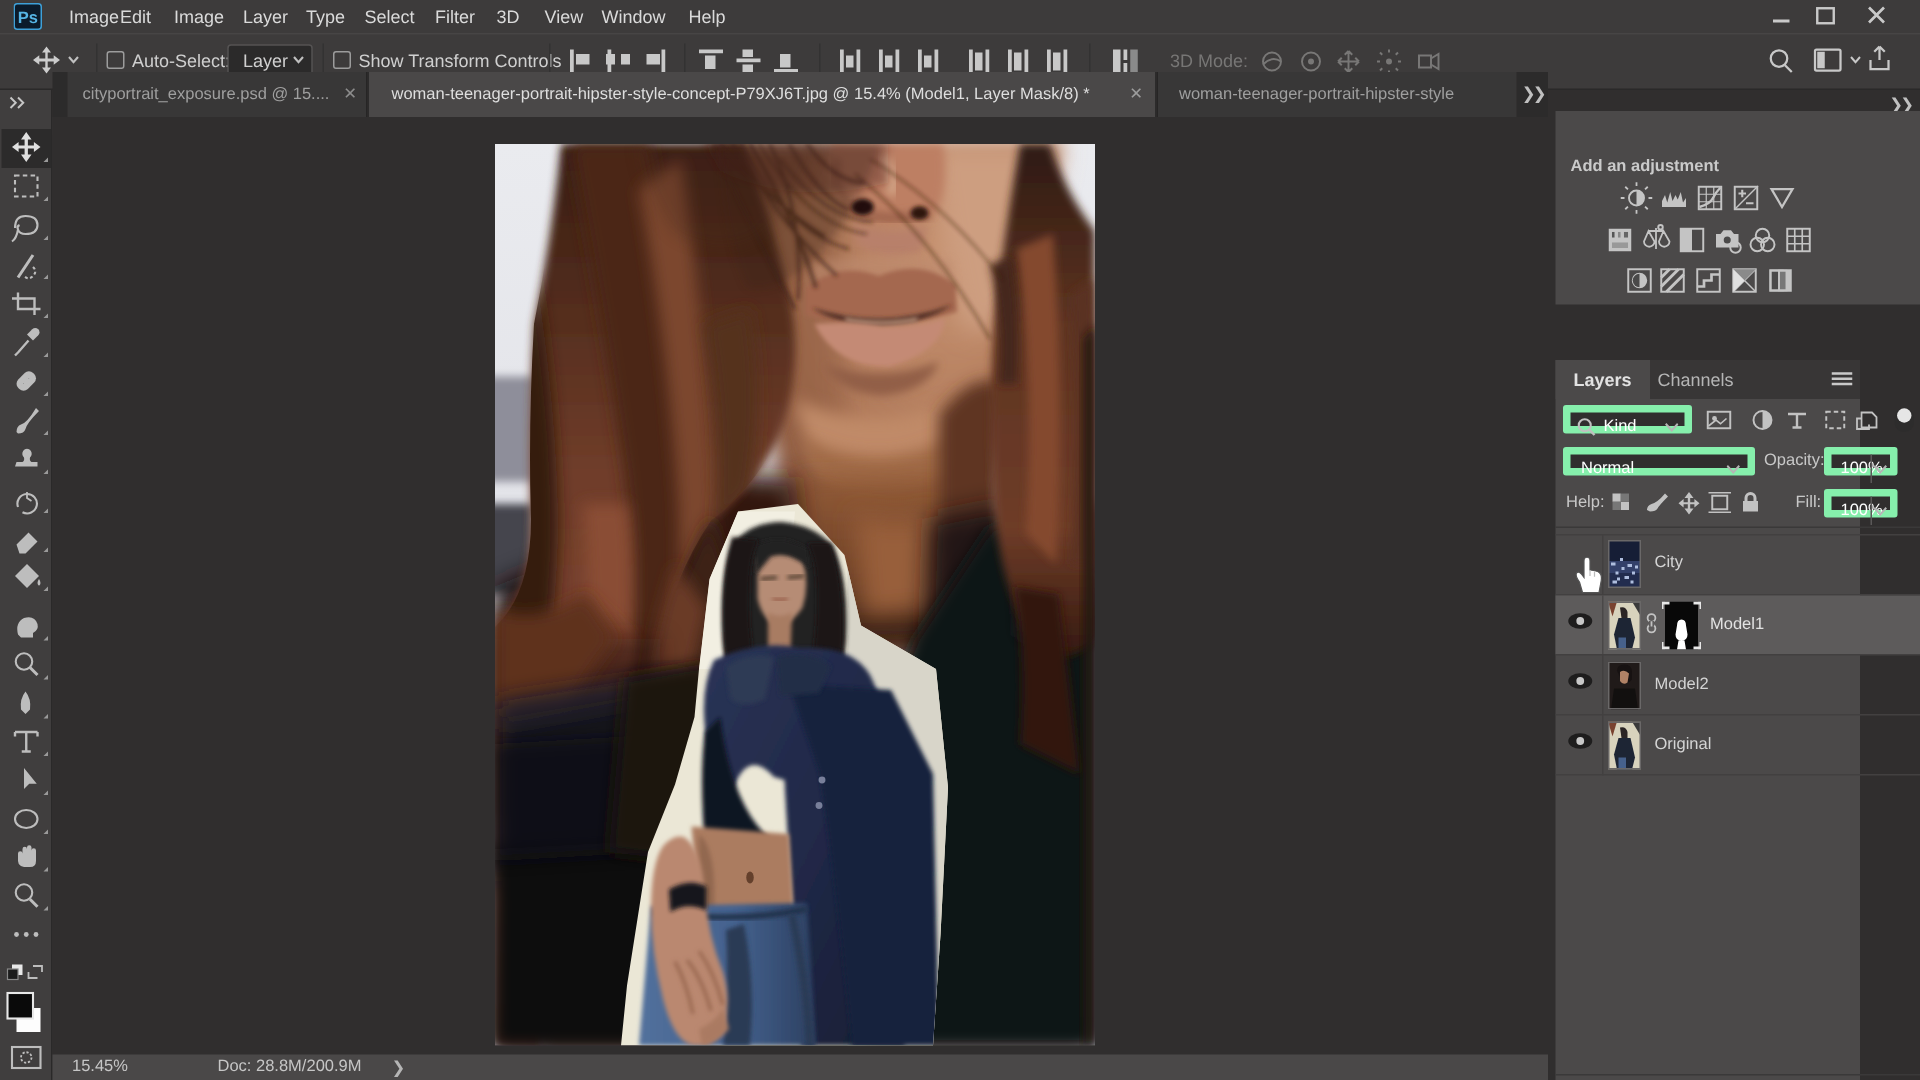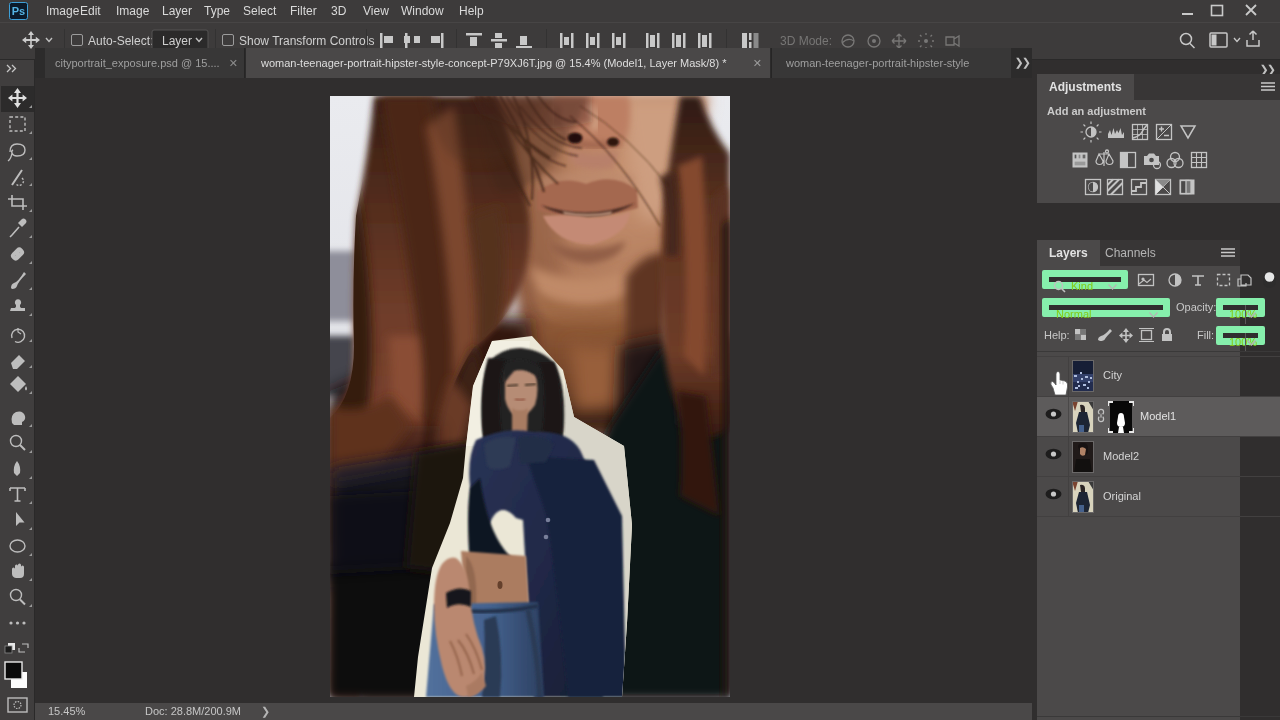--- a/index.html
+++ b/index.html
@@ -11,21 +11,21 @@
 .tab{position:absolute;top:0;height:30px;font-size:11px;line-height:30px;white-space:nowrap;overflow:hidden;}
 #toolbar{left:0;top:60px;width:35px;height:660px;background:#403e3e;border-right:1px solid #2a2929;}
 #canvasarea{left:35px;top:90px;width:997px;height:613px;background:#302e2e;}
 #statusbar{left:35px;top:703px;width:997px;height:17px;background:#4a4848;color:#c6c6c6;font-size:11px;}
 #rightcol{left:1032px;top:60px;width:248px;height:660px;background:#302e2e;}
 .panel{position:absolute;background:#4b4949;}
 .ptabstrip{position:absolute;left:0;top:0;width:100%;height:26px;background:#383636;}
 .ptab{position:absolute;font-size:12px;height:26px;line-height:26px;padding:0 12px;color:#b5b5b5;}
 .ptab.active{background:#4b4949;color:#e2e2e2;font-weight:bold;}
 svg{display:block;}
-.ddbox{position:absolute;background:#302e2e;border:7px solid #86efac;border-radius:2px;color:#84cc16;}
+.ddbox{position:absolute;background:#302e2e;border:5px solid #86efac;border-radius:2px;color:#ffffff;}
 </style></head>
 <body>
 <div class="abs" id="menubar">
  <svg class="abs" style="left:9px;top:2px" width="19" height="18" viewBox="0 0 19 18">
       <rect x="0.5" y="0.5" width="18" height="17" rx="2" fill="#0b1b2b" stroke="#3ea0d8"></rect>
       <text x="9.5" y="13" font-size="11" font-weight="bold" fill="#55b4e4" text-anchor="middle" font-family="Liberation Sans">Ps</text>
     </svg>
  <span class="mi" style="left:46px">Image</span>
  <span class="mi" style="left:80px">Edit</span>
  <span class="mi" style="left:116px">Image</span>
@@ -454,26 +454,20 @@
 
 <div class="abs" id="statusbar">
  <span class="abs" style="left:13px;top:2px;">15.45%</span>
  <span class="abs" style="left:110px;top:2px;">Doc: 28.8M/200.9M</span>
  <span class="abs" style="left:226px;top:2px;color:#b5b5b5;">❯</span>
 </div>
 
 <div class="abs" id="rightcol">
  <div style="position:absolute;right:6px;top:3px;color:#c0c0c0;font-size:11px;letter-spacing:-2px;">❯❯</div>
  <div class="panel" id="adjpanel" style="left:5px;top:14px;width:243px;height:129px;">
-   <div class="ptabstrip">
-        <div class="ptab active" style="left:0;">Adjustments</div>
-     <svg class="abs" style="right:5px;top:8px" width="14" height="10">
-          <path d="M0 1h14M0 4.5h14M0 8h14" stroke="#c9c9c9" stroke-width="1.6"></path>
-        </svg>
-   </div>
    <div class="abs" style="left:10px;top:31px;font-size:11px;font-weight:bold;color:#cacaca;">Add an adjustment</div>
    <div class="abs" id="adjicons" style="left:0;top:0;width:243px;height:129px;">
  <svg width="243" height="129" viewBox="0 0 243 129">
 
   <g stroke="#c4c4c4" fill="none" stroke-width="1.3">
    <circle cx="54" cy="58" r="5"></circle>
    <path d="M54 53 a5 5 0 0 1 0 10 Z" fill="#c4c4c4" stroke="none"></path>
    <path d="M54 50 v-2.5 M54 66 v2.5 M46 58 h-2.5 M62 58 h2.5 M48.3 52.3 l-1.8 -1.8 M59.7 52.3 l1.8 -1.8 M48.3 63.7 l-1.8 1.8 M59.7 63.7 l1.8 1.8" stroke-width="1.2"></path>
    <path d="M71 64 v-4 l2 -4 1.5 5 2 -7 1.5 6 2 -4 1.5 3 2 -5 1.5 7 2 -3 v6 Z" fill="#c4c4c4" stroke="none"></path>
    <rect x="95.5" y="50.5" width="15" height="15"></rect>

